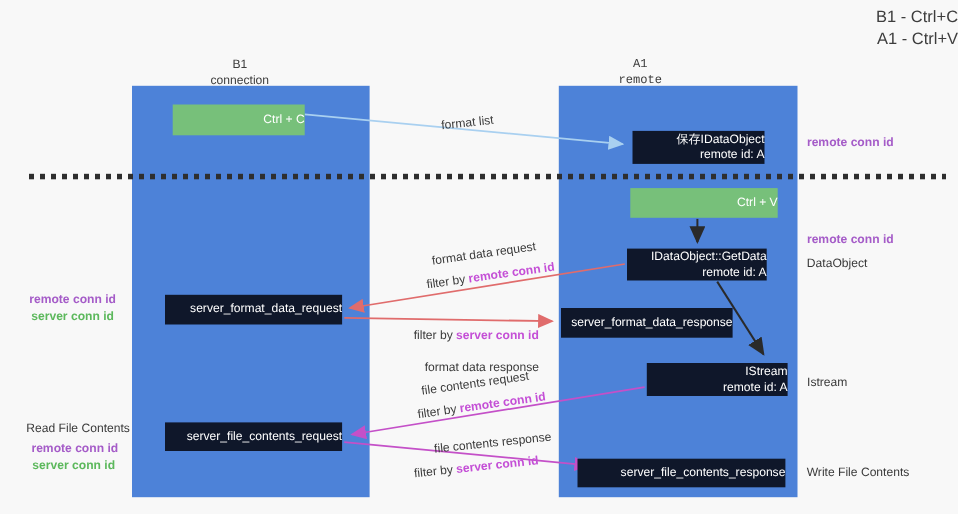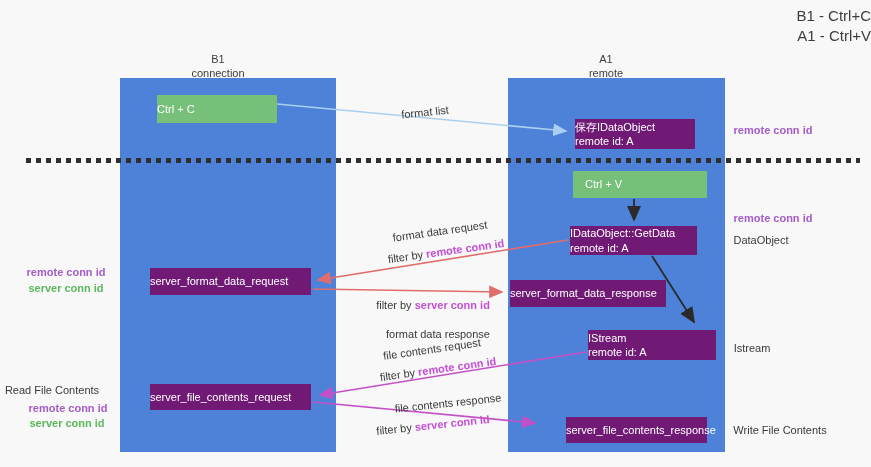--- a/index.html
+++ b/index.html
@@ -17,24 +17,24 @@
   }
   .col{position:absolute;top:78px;height:374px;background:#4d82d8;}
   .dashed-line{
     position:absolute;left:26px;top:158px;width:834px;height:5px;
     background:repeating-linear-gradient(90deg,#2e2e2e 0 5px,transparent 5px 10px);
     z-index:3;
   }
   .arrows{position:absolute;left:0;top:0;z-index:2;pointer-events:none;}
   .box{
     position:absolute;z-index:4;display:flex;flex-direction:column;
-    align-items:flex-start;justify-content:center;color:#ffffff;font-size:11px;
+    align-items:flex-end;justify-content:center;color:#ffffff;font-size:11px;
     text-align:center;line-height:1.3;white-space:nowrap;
   }
-  .orange{background:#701a75;}
+  .orange{background:#0f172a;}
   .green{background:#77c07a;}
   .lbl{
     position:absolute;z-index:5;font-size:11px;color:#3a3a3a;
     white-space:nowrap;transform:translate(-50%,-50%);
   }
   .rot-8{transform:translate(-50%,-50%) rotate(-8deg);}
   .rot-6{transform:translate(-50%,-50%) rotate(-6deg);}
   .purple{color:#a55cc8;font-weight:bold;}
   .greentext{color:#5cb85c;font-weight:bold;}
   .magenta{color:#c44fd6;font-weight:bold;}
@@ -46,21 +46,21 @@
 
   <div class="title">
     <div>B1 - Ctrl+C</div>
     <div>A1 - Ctrl+V</div>
   </div>
 
   <div class="col-header" style="left:218px;top:52px;">
     <div>B1</div>
     <div>connection</div>
   </div>
-  <div class="col-header" style="left:606px;top:52px;">
+  <div class="col-header" style="left:582px;top:52px;font-family:Liberation Mono, monospace;">
     <div>A1</div>
     <div>remote</div>
   </div>
 
   <div class="col" style="left:120px;width:216px;"></div>
   <div class="col" style="left:508px;width:217px;"></div>
 
   <div class="dashed-line"></div>
 
   <svg class="arrows" width="871" height="467">
@@ -115,41 +115,41 @@
 
   <div class="box orange" style="left:588px;top:330px;width:128px;height:30px;">
     <div>IStream</div>
     <div>remote id: A</div>
   </div>
 
   <div class="box orange" style="left:150px;top:384px;width:161px;height:26px;">
     <div>server_file_contents_request</div>
   </div>
 
-  <div class="box orange" style="left:566px;top:417px;width:141px;height:26px;">
+  <div class="box orange" style="left:525px;top:417px;width:189px;height:26px;">
     <div>server_file_contents_response</div>
   </div>
 
   <div class="lbl rot-6" style="left:425px;top:112px;">format list</div>
 
   <div class="lbl rot-8" style="left:440px;top:231px;">format data request</div>
   <div class="lbl rot-8" style="left:446px;top:251px;"><span>filter by </span><span class="magenta">remote conn id</span></div>
 
   <div class="lbl" style="left:438px;top:298px;margin-top:36px;">format data response</div>
   <div class="lbl" style="left:433px;top:305px;"><span>filter by </span><span class="magenta">server conn id</span></div>
 
   <div class="lbl rot-8" style="left:432px;top:349px;">file contents request</div>
   <div class="lbl rot-8" style="left:438px;top:369px;"><span>filter by </span><span class="magenta">remote conn id</span></div>
 
   <div class="lbl rot-6" style="left:448px;top:403px;">file contents response</div>
   <div class="lbl rot-6" style="left:433px;top:425px;"><span>filter by </span><span class="magenta">server conn id</span></div>
 
   <div class="lbl purple" style="left:66px;top:272px;">remote conn id</div>
   <div class="lbl greentext" style="left:66px;top:288px;">server conn id</div>
-  <div class="lbl" style="left:52px;top:390px;">Read File Contents</div>
+  <div class="lbl" style="left:71px;top:390px;">Read File Contents</div>
   <div class="lbl purple" style="left:68px;top:408px;">remote conn id</div>
   <div class="lbl greentext" style="left:67px;top:423px;">server conn id</div>
 
   <div class="lbl purple" style="left:773px;top:130px;">remote conn id</div>
   <div class="lbl purple" style="left:773px;top:218px;">remote conn id</div>
   <div class="lbl" style="left:761px;top:240px;">DataObject</div>
   <div class="lbl" style="left:752px;top:348px;">Istream</div>
   <div class="lbl" style="left:780px;top:430px;">Write File Contents</div>
 
 </div>

